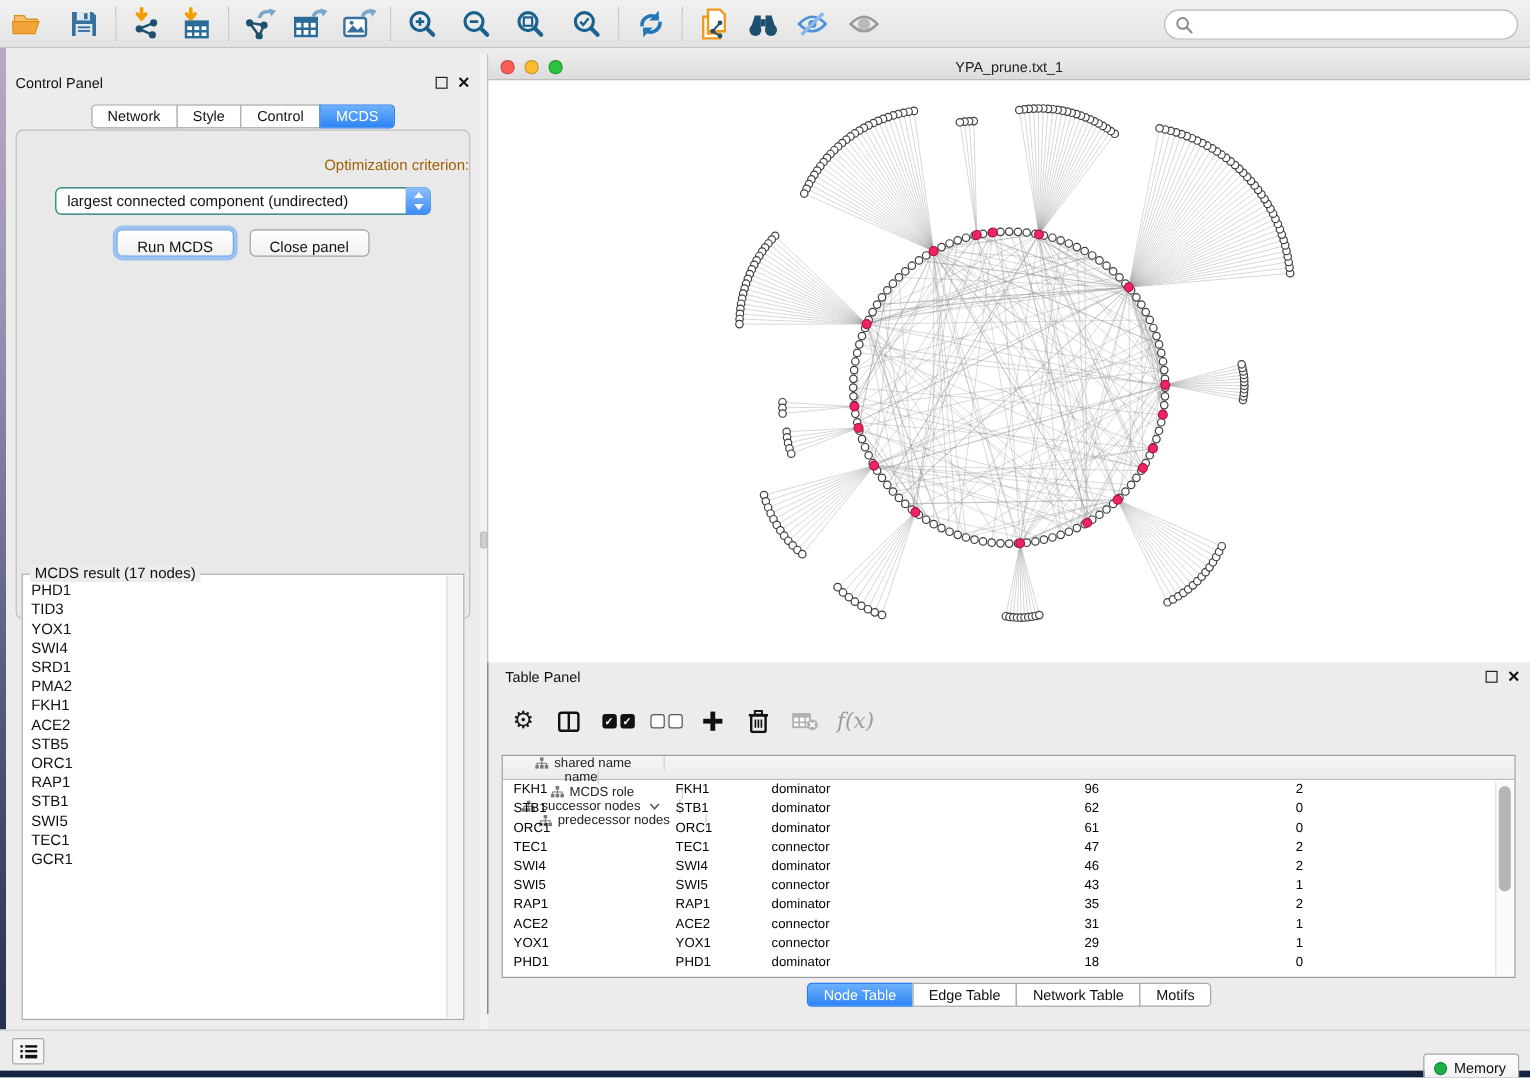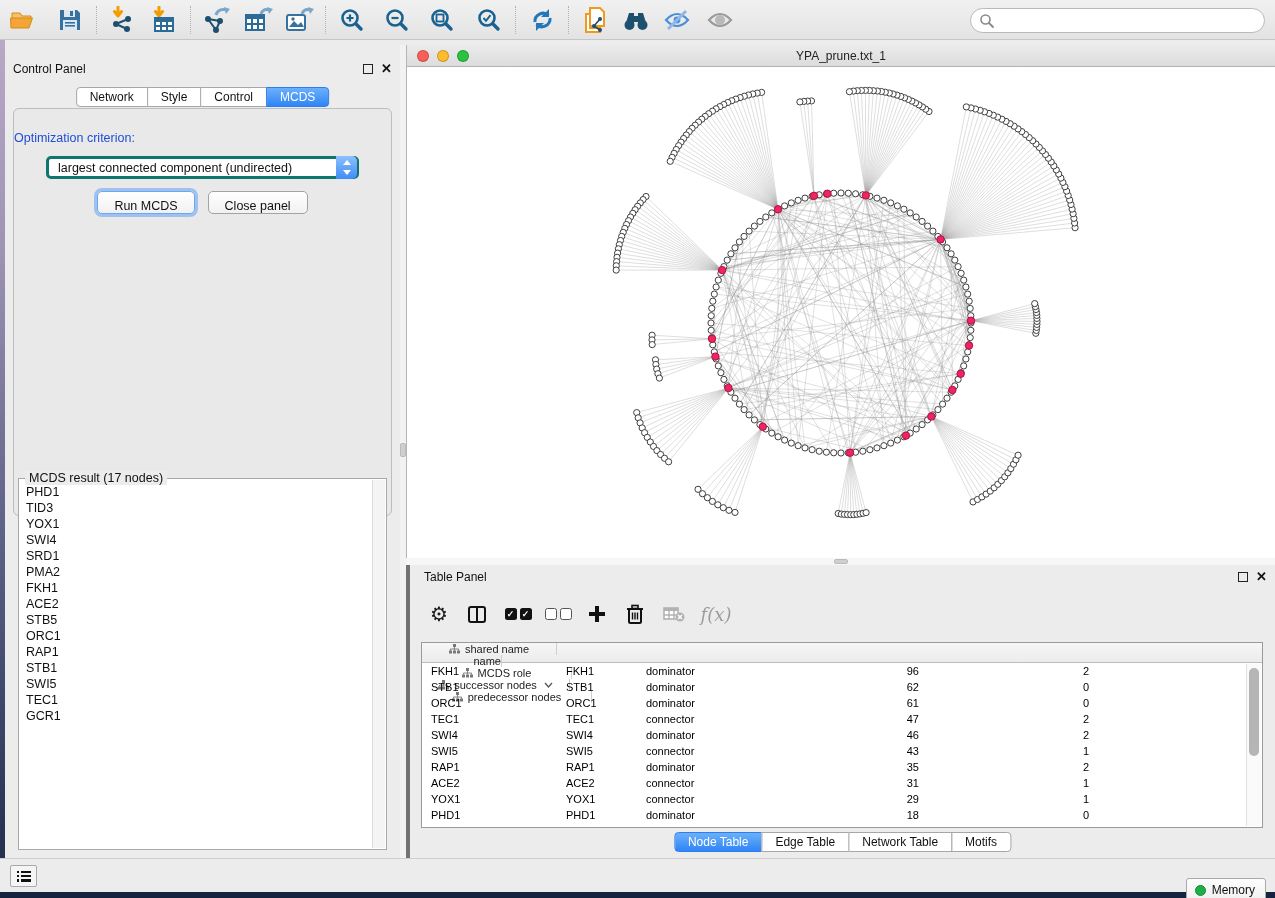--- a/index.html
+++ b/index.html
@@ -32,23 +32,23 @@
 
   .cp-tabs { position:absolute; left:50%; transform:translateX(-50%); top:30px; display:flex; }
   .seg-tab { height:20px; line-height:18px; padding:0 13px; font-size:12px; background:#fff;
     border:1px solid #a6a6a6; margin-left:-1px; color:#111; text-align:center; }
   .seg-tab:first-child { border-radius:4px 0 0 4px; margin-left:0; }
   .seg-tab:last-child { border-radius:0 4px 4px 0; }
   .seg-tab.active { background:linear-gradient(#6cb0fb,#2e85f6); border-color:#2b7df0; color:#fff; }
 
   .cp-body { position:absolute; left:8px; right:8px; top:51px; height:408px;
     background:#e9e9e9; border:1px solid #bdbdbd; border-radius:6px; }
-  .opt-label { text-align:left; font-size:12.5px; color:#1d4ed8; margin-top:22px; }
+  .opt-label { text-align:right; font-size:12.5px; color:#a16207; margin-top:22px; }
   .select-wrap { position:relative; margin:11px auto 0; width:313px; height:23px;
-    background:#fff; border:3px solid #0f766e; border-radius:5px; display:flex; align-items:center; }
+    background:#fff; border:1px solid #0f766e; border-radius:5px; display:flex; align-items:center; }
   .select-value { flex:1; font-size:12.5px; padding-left:9px; color:#111; white-space:nowrap; }
   .select-btn { width:21px; height:23px; margin:-1px -1px -1px 0; border-radius:0 5px 5px 0;
     background:linear-gradient(#8fc0fb,#3d8cf8); position:relative; }
   .select-btn .up, .select-btn .dn { position:absolute; left:50%; transform:translateX(-50%);
     width:0; height:0; border-left:4px solid transparent; border-right:4px solid transparent; }
   .select-btn .up { top:4px; border-bottom:5px solid #fff; }
   .select-btn .dn { bottom:4px; border-top:5px solid #fff; }
   .btn-row { display:flex; justify-content:center; gap:13px; margin-top:12px; }
   .mac-btn { height:23px; padding:4px 16px; font-size:12.5px; color:#111;
     background:linear-gradient(#ffffff,#f1f1f1); border:1px solid #a3a3a3; border-radius:5px; line-height:21px; }
@@ -74,22 +74,22 @@
   .net-window { position:absolute; left:406px; top:45px; right:0; height:513px;
     border-left:1px solid #b5b5b5; }
   .net-titlebar { height:22px; background:linear-gradient(#ebebeb,#dcdcdc);
     border-bottom:1px solid #b3b3b3; position:relative; display:flex; align-items:center; justify-content:center; }
   .tl { position:absolute; top:5px; width:12px; height:12px; border-radius:50%; border:0.5px solid rgba(0,0,0,.2); }
   .net-title { font-size:12px; color:#222; }
   .net-canvas { position:absolute; left:0; right:0; top:22px; bottom:0; background:#fff; }
   .net-canvas svg { display:block; }
 
   
-  .table-panel { position:absolute; left:406px; right:0; top:565px; height:293px; background:#ececec;
-    border-left:4px solid #737373; }
+  .table-panel { position:absolute; left:406px; right:0; top:552px; height:293px; background:#ececec;
+    border-left:1px solid #737373; }
   .tp-toolbar { position:absolute; left:12px; top:28px; height:42px; right:12px;
     display:flex; align-items:center; }
   .tp-ic { display:flex; align-items:center; justify-content:center; height:30px; }
   .gear-glyph { font-size:20px; color:#1c1c1c; line-height:20px; }
   .col-glyph { width:18px; height:17px; border:2.5px solid #111; border-radius:3px; position:relative; }
   .col-glyph::after { content:""; position:absolute; left:50%; top:0; bottom:0; width:2.5px; margin-left:-1.25px; background:#111; }
   .chk-pair, .unchk-pair { display:flex; gap:3px; }
   .chk { width:12px; height:12px; background:#111; border-radius:2.5px; color:#fff; font-size:9px;
     font-weight:bold; display:flex; align-items:center; justify-content:center; }
   .unchk { width:12px; height:12px; background:#fff; border:1.5px solid #555; border-radius:2.5px; }

